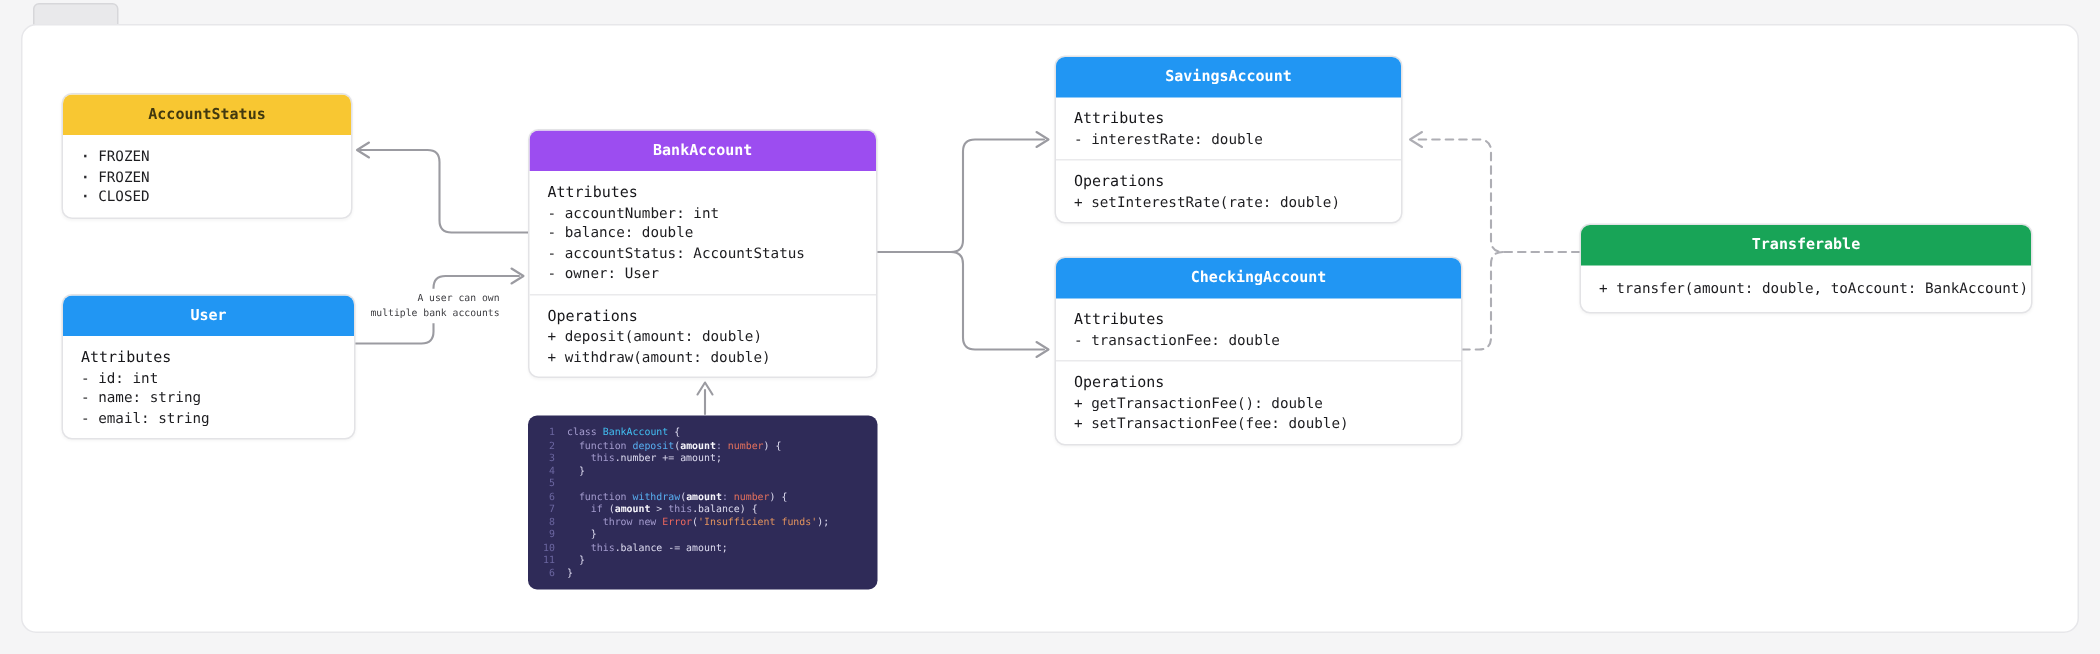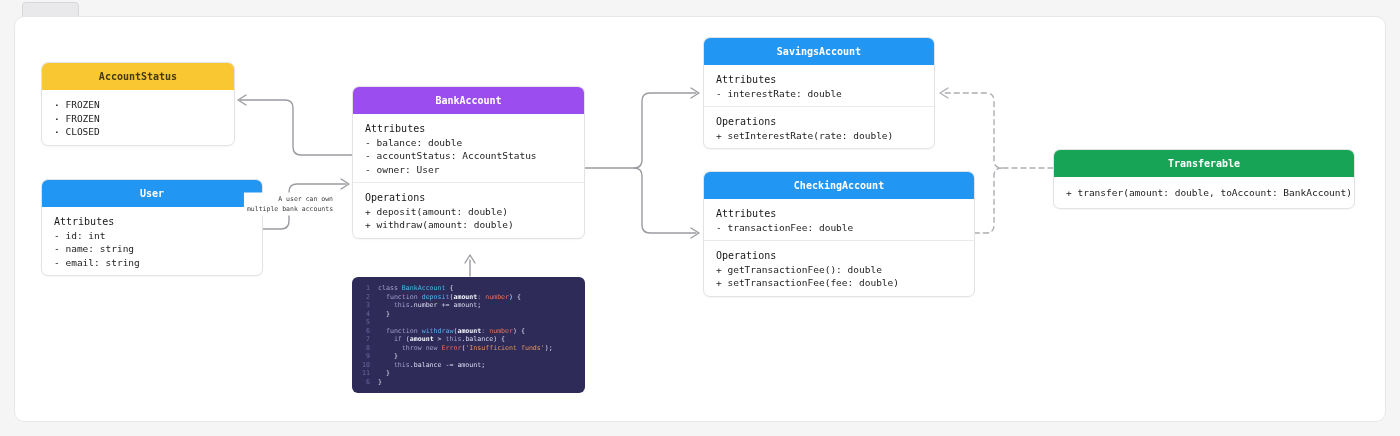--- a/index.html
+++ b/index.html
@@ -115,34 +115,35 @@
 
   <div class="uml-box" style="left:41px; top:62px; width:194px;">
     <div class="uml-header dark-text" style="background-color: rgb(248, 199, 50);">AccountStatus</div>
     <div class="uml-section">
       <div class="enum-line">FROZEN</div>
       <div class="enum-line">FROZEN</div>
       <div class="enum-line">CLOSED</div>
     </div>
   </div>
 
-  <div class="uml-box" style="left:41px; top:179px; width:222px;">
+  <div class="uml-box" style="left:41px; top:196px; width:196px;">
     <div class="uml-header" style="background-color: rgb(33, 150, 243);">User</div>
     <div class="uml-section">
       <div class="sec-title">Attributes</div>
       <div class="sec-line">- id: int</div>
       <div class="sec-line">- name: string</div>
       <div class="sec-line">- email: string</div>
     </div>
   </div>
 
   <div class="uml-box" style="left:352px; top:86px; width:233px;">
     <div class="uml-header" style="background-color: rgb(156, 77, 240);">BankAccount</div>
     <div class="uml-section">
       <div class="sec-title">Attributes</div>
+      <div class="sec-line">- accountNumber: int</div>
       <div class="sec-line">- balance: double</div>
       <div class="sec-line">- accountStatus: AccountStatus</div>
       <div class="sec-line">- owner: User</div>
     </div>
     <div class="uml-divider"></div>
     <div class="uml-section">
       <div class="sec-title">Operations</div>
       <div class="sec-line">+ deposit(amount: double)</div>
       <div class="sec-line">+ withdraw(amount: double)</div>
     </div>

